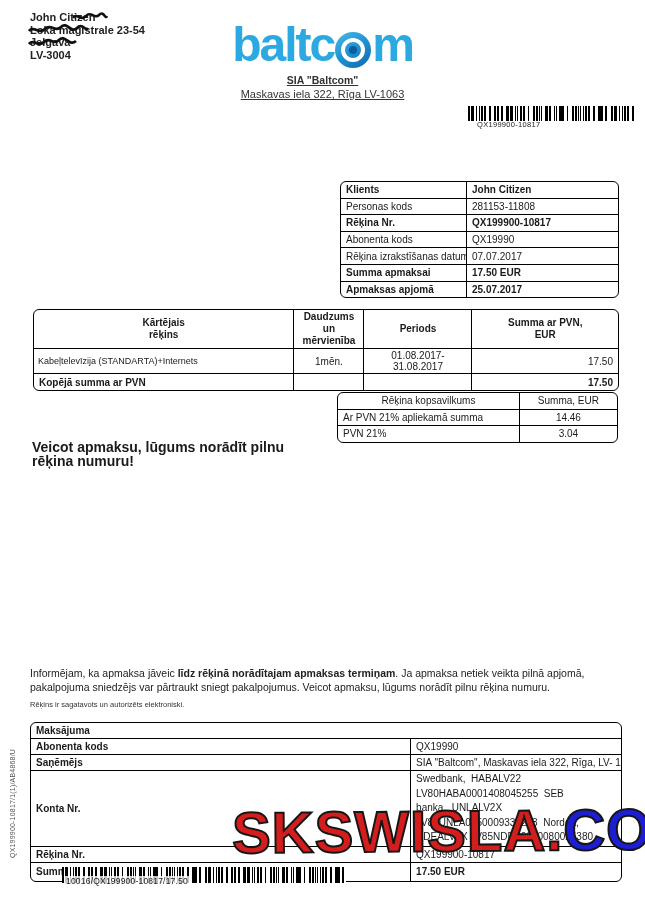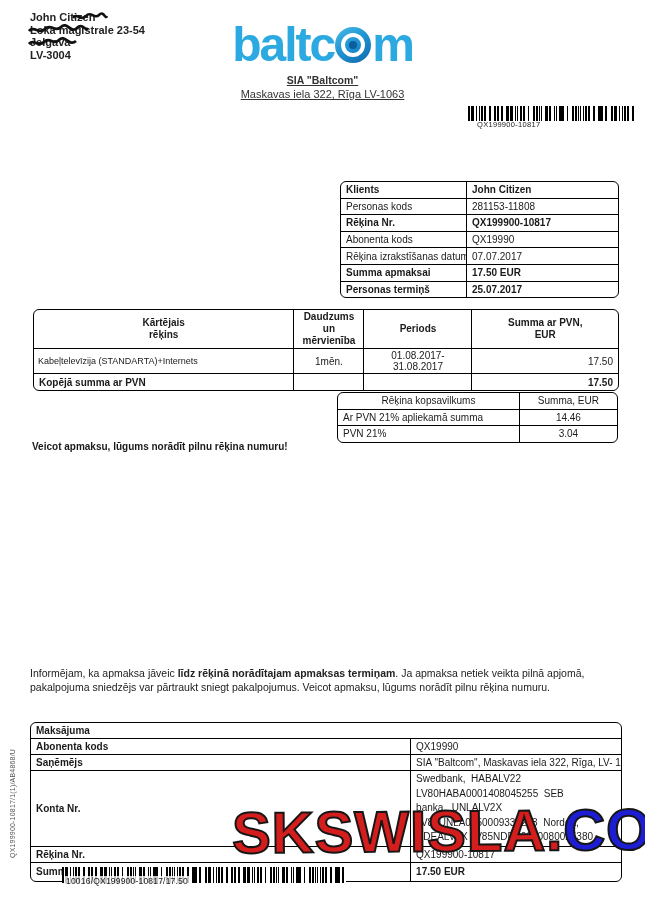--- a/index.html
+++ b/index.html
@@ -8,21 +8,21 @@
     background:#ffffff; overflow:hidden;
     font-family:"Liberation Sans", sans-serif; color:#1a1a1a;
   }
 
   
   .address { position:absolute; left:30px; top:11px; font-size:11px; font-weight:bold; line-height:12.5px; color:#222; }
   .scribble { position:absolute; pointer-events:none; }
 
   
   .logo-wrap { position:absolute; left:0; right:0; top:22px; text-align:center; }
-  .logo { display:inline-flex; align-items:center; font-size:48px; font-weight:bold; letter-spacing:-2px; color:#2ba9e0; line-height:46px; }
+  .logo { display:inline-flex; align-items:flex-end; font-size:48px; font-weight:bold; letter-spacing:-2px; color:#2ba9e0; line-height:46px; }
   .logo-eye { display:inline-block; position:relative; width:36px; height:36px; margin:0 1px; border-radius:50%;
     background:linear-gradient(145deg,#49bce8 0%,#2196d2 45%,#0f66ad 100%); vertical-align:-2px; }
   .logo-eye::before { content:""; position:absolute; left:6px; top:6px; right:6px; bottom:6px; border-radius:50%; border:4px solid #fff; }
   .logo-eye::after { content:""; position:absolute; left:14px; top:14px; width:8px; height:8px; border-radius:50%; background:#0d5c9e; }
 
   .company-name { position:absolute; left:0; right:0; top:74px; text-align:center; font-size:10.5px; font-weight:bold; text-decoration:underline; color:#333; }
   .company-addr { position:absolute; left:0; right:0; top:88px; text-align:center; font-size:11px; text-decoration:underline; color:#333; }
 
   
   .bars {
@@ -63,21 +63,21 @@
   
   .payment { left:30px; top:722px; width:590px; }
   .payment td { height:13px; }
   .payment td.lbl { width:92px; font-weight:bold; white-space:nowrap; }
   .payment td.val { white-space:nowrap; }
   .payment td.val-wrap { white-space:pre-wrap; line-height:14.5px; }
   .payment tr.konta td { height:44px; }
   .payment tr.last td { height:16px; }
 
   
-  .note { position:absolute; left:32px; top:440px; width:268px; font-size:10px; font-weight:bold; line-height:14px; }
+  .note { position:absolute; left:32px; top:440px; width:268px; font-size:14px; font-weight:bold; line-height:14px; }
   .info { position:absolute; left:30px; top:666px; width:594px; font-size:10.5px; line-height:14px; color:#222; }
   .small-print { margin-top:4px; font-size:7.5px; color:#333; }
 
   
   .side-text { position:absolute; left:9px; top:858px; transform:rotate(-90deg); transform-origin:left top; white-space:nowrap; font-size:7px; color:#555; letter-spacing:0.2px; }
 
   
   .watermark { position:absolute; left:232px; top:797px; font-size:58px; font-weight:bold; white-space:nowrap; letter-spacing:1px; transform:rotate(-0.5deg); -webkit-text-stroke:2px #161616; }
   .wm-red { color:#d41d1d; }
   .wm-blue { color:#1d1dd4; }
@@ -137,21 +137,21 @@
           </tr>
       <tr>
             <td class="lbl">Rēķina izrakstīšanas datums</td>
             <td>07.07.2017</td>
           </tr>
       <tr class="b">
             <td class="lbl">Summa apmaksai</td>
             <td>17.50 EUR</td>
           </tr>
       <tr class="b">
-            <td class="lbl">Personas termiņš</td>
+            <td class="lbl">Apmaksas apjomā</td>
             <td>25.07.2017</td>
           </tr>
     </tbody>
       </table>
   </div>
 
   <div class="tblwrap invoice">
     <table>
       <colgroup>
           <col style="width:44.5%">
@@ -205,20 +205,21 @@
         <td class="r">3.04</td>
       </tr>
     </tbody>
       </table>
   </div>
 
   <div class="note">Veicot apmaksu, lūgums norādīt pilnu rēķina numuru!</div>
 
   <div class="info">
     <span>Informējam, ka apmaksa jāveic </span><b>līdz rēķinā norādītajam apmaksas termiņam</b><span>. Ja apmaksa netiek veikta pilnā apjomā, pakalpojuma sniedzējs var pārtraukt sniegt pakalpojumus. Veicot apmaksu, lūgums norādīt pilnu rēķina numuru.</span>
+    <div class="small-print">Rēķins ir sagatavots un autorizēts elektroniski.</div>
   </div>
 
   <div class="tblwrap payment">
     <table>
       <colgroup>
           <col style="width:92px">
           <col>
         </colgroup>
       <tbody>
           <tr>

